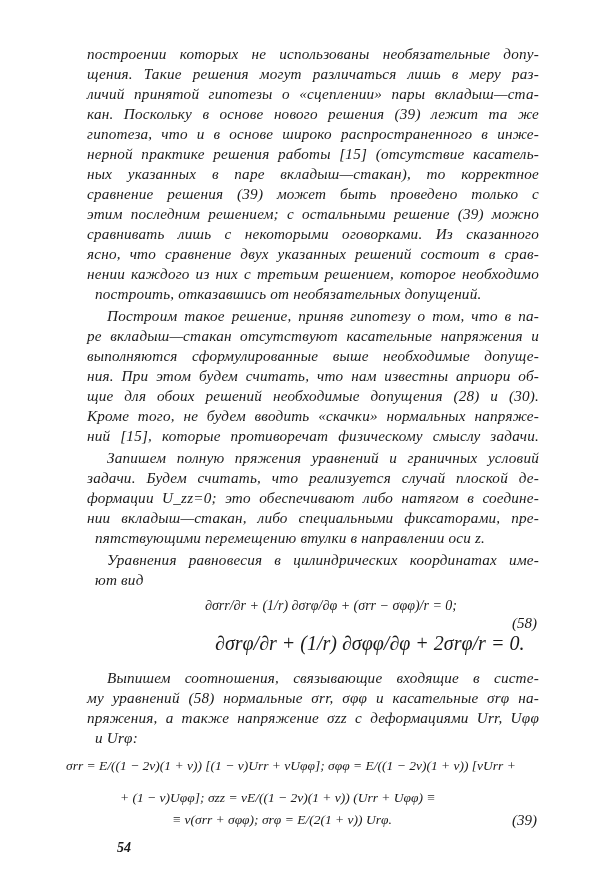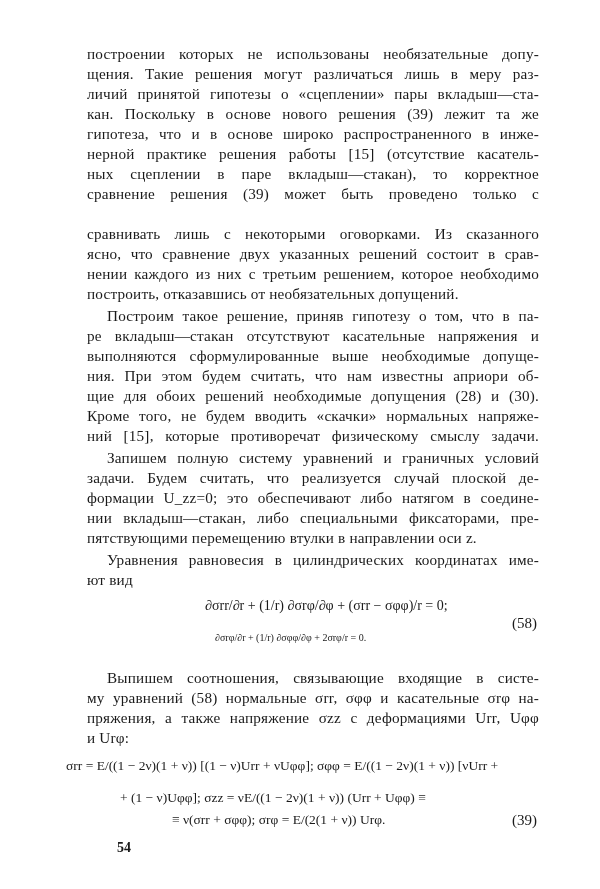--- a/index.html
+++ b/index.html
@@ -1,63 +1,64 @@
 <!DOCTYPE html>
 <html><head>
 <meta charset="utf-8">
 <style>
   html, body { margin:0; padding:0; background:#ffffff; }
   body { width:600px; height:889px; position:relative; overflow:hidden;
          font-family:"Liberation Serif","DejaVu Serif",serif; color:#1a1a1a; }
-  .page { position:absolute; left:0; top:0; width:600px; height:843px; }
+  .page { position:absolute; left:0; top:0; width:600px; height:843px;font-style:italic; }
   .line { position:absolute; left:87px; width:452px; font-size:15.2px; line-height:19px;
           white-space:nowrap; text-align:justify; text-align-last:justify; letter-spacing:0.2px; }
   .line.indent { left:107px; width:432px; }
-  .line.last { text-align-last:left; }
+  .line.last { text-align-last:left;margin-left:8px; }
   .eq { position:absolute; font-size:15px; white-space:nowrap; }
   .eqno { position:absolute; font-size:15px;text-align:center; }
   .pagenum { position:absolute; left:89px; top:813px; font-size:14px; font-weight:bold;margin-left:28px; }
 </style>
 </head>
 <body>
 
 <div class="page">
 
   <div class="line" style="top:44px">построении которых не использованы необязательные допу-</div>
   <div class="line" style="top:64px">щения. Такие решения могут различаться лишь в меру раз-</div>
   <div class="line" style="top:84px">личий принятой гипотезы о «сцеплении» пары вкладыш—ста-</div>
   <div class="line" style="top:104px">кан. Поскольку в основе нового решения (39) лежит та же</div>
   <div class="line" style="top:124px">гипотеза, что и в основе широко распространенного в инже-</div>
   <div class="line" style="top:144px">нерной практике решения работы [15] (отсутствие касатель-</div>
-  <div class="line" style="top:164px">ных сцеплении в паре вкладыш—стакан), то корректное</div>
+  <div class="line" style="top:164px">ных указанных в паре вкладыш—стакан), то корректное</div>
   <div class="line" style="top:184px">сравнение решения (39) может быть проведено только с</div>
+  <div class="line" style="top:204px">этим последним решением; с остальными решение (39) можно</div>
   <div class="line" style="top:224px">сравнивать лишь с некоторыми оговорками. Из сказанного</div>
   <div class="line" style="top:244px">ясно, что сравнение двух указанных решений состоит в срав-</div>
   <div class="line" style="top:264px">нении каждого из них с третьим решением, которое необходимо</div>
   <div class="line last" style="top:284px">построить, отказавшись от необязательных допущений.</div>
 
   <div class="line indent" style="top:306px">Построим такое решение, приняв гипотезу о том, что в па-</div>
   <div class="line" style="top:326px">ре вкладыш—стакан отсутствуют касательные напряжения и</div>
   <div class="line" style="top:346px">выполняются сформулированные выше необходимые допуще-</div>
   <div class="line" style="top:366px">ния. При этом будем считать, что нам известны априори об-</div>
   <div class="line" style="top:386px">щие для обоих решений необходимые допущения (28) и (30).</div>
   <div class="line" style="top:406px">Кроме того, не будем вводить «скачки» нормальных напряже-</div>
   <div class="line" style="top:426px">ний [15], которые противоречат физическому смыслу задачи.</div>
 
-  <div class="line indent" style="top:448px">Запишем полную систему уравнений и граничных условий</div>
+  <div class="line indent" style="top:448px">Запишем полную пряжения уравнений и граничных условий</div>
   <div class="line" style="top:468px">задачи. Будем считать, что реализуется случай плоской де-</div>
   <div class="line" style="top:488px">формации U_zz=0; это обеспечивают либо натягом в соедине-</div>
   <div class="line" style="top:508px">нии вкладыш—стакан, либо специальными фиксаторами, пре-</div>
   <div class="line last" style="top:528px">пятствующими перемещению втулки в направлении оси z.</div>
 
   <div class="line indent" style="top:550px">Уравнения равновесия в цилиндрических координатах име-</div>
   <div class="line last" style="top:570px">ют вид</div>
 
   <div class="eq" style="left:205px; top:598px; font-size:14px">∂σrr/∂r + (1/r) ∂σrφ/∂φ + (σrr − σφφ)/r = 0;</div>
-  <div class="eq" style="left:215px; top:632px; font-size:10px">∂σrφ/∂r + (1/r) ∂σφφ/∂φ + 2σrφ/r = 0.</div>
+  <div class="eq" style="left:215px; top:632px; font-size:20px">∂σrφ/∂r + (1/r) ∂σφφ/∂φ + 2σrφ/r = 0.</div>
   <div class="eqno" style="left:512px; top:615px">(58)</div>
 
   <div class="line indent" style="top:668px">Выпишем соотношения, связывающие входящие в систе-</div>
   <div class="line" style="top:688px">му уравнений (58) нормальные σrr, σφφ и касательные σrφ на-</div>
   <div class="line" style="top:708px">пряжения, а также напряжение σzz с деформациями Urr, Uφφ</div>
   <div class="line last" style="top:728px">и Urφ:</div>
 
   <div class="eq" style="left:66px; top:758px; font-size:13.5px">σrr = E/((1 − 2ν)(1 + ν)) [(1 − ν)Urr + νUφφ]; σφφ = E/((1 − 2ν)(1 + ν)) [νUrr +</div>
   <div class="eq" style="left:120px; top:790px; font-size:13.5px">+ (1 − ν)Uφφ]; σzz = νE/((1 − 2ν)(1 + ν)) (Urr + Uφφ) ≡</div>
   <div class="eq" style="left:172px; top:812px; font-size:13.5px">≡ ν(σrr + σφφ); σrφ = E/(2(1 + ν)) Urφ.</div>

